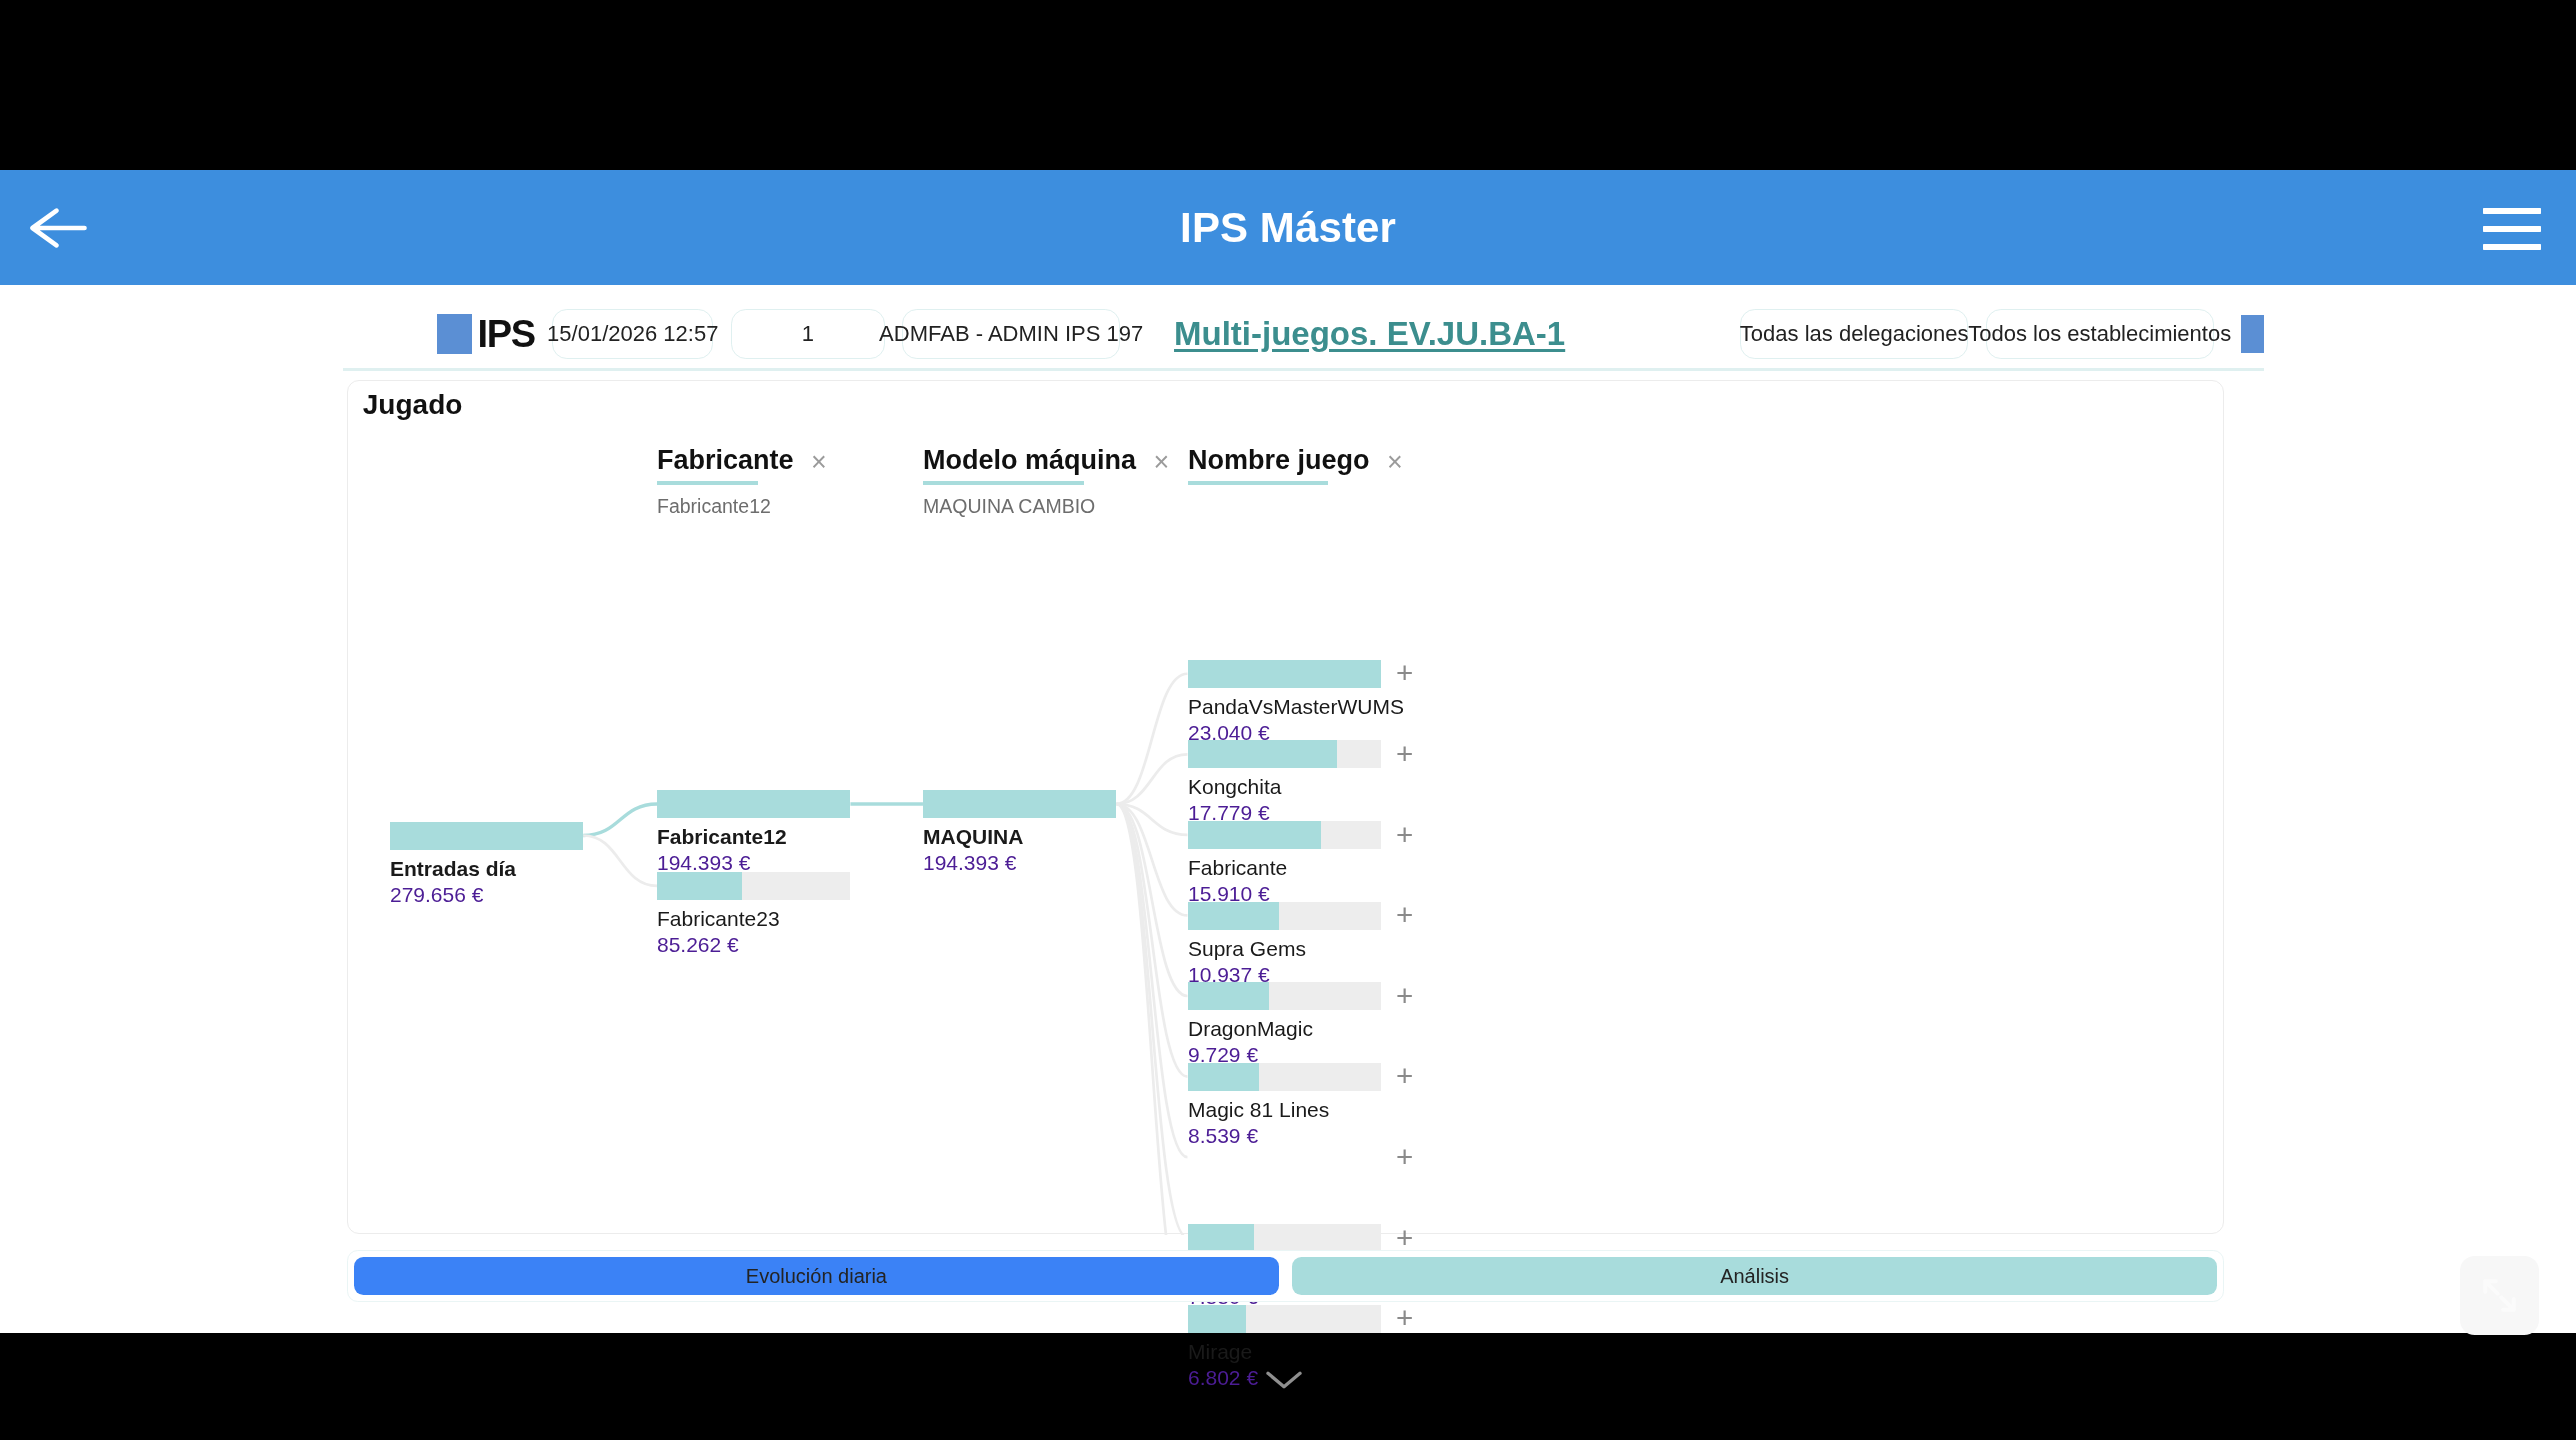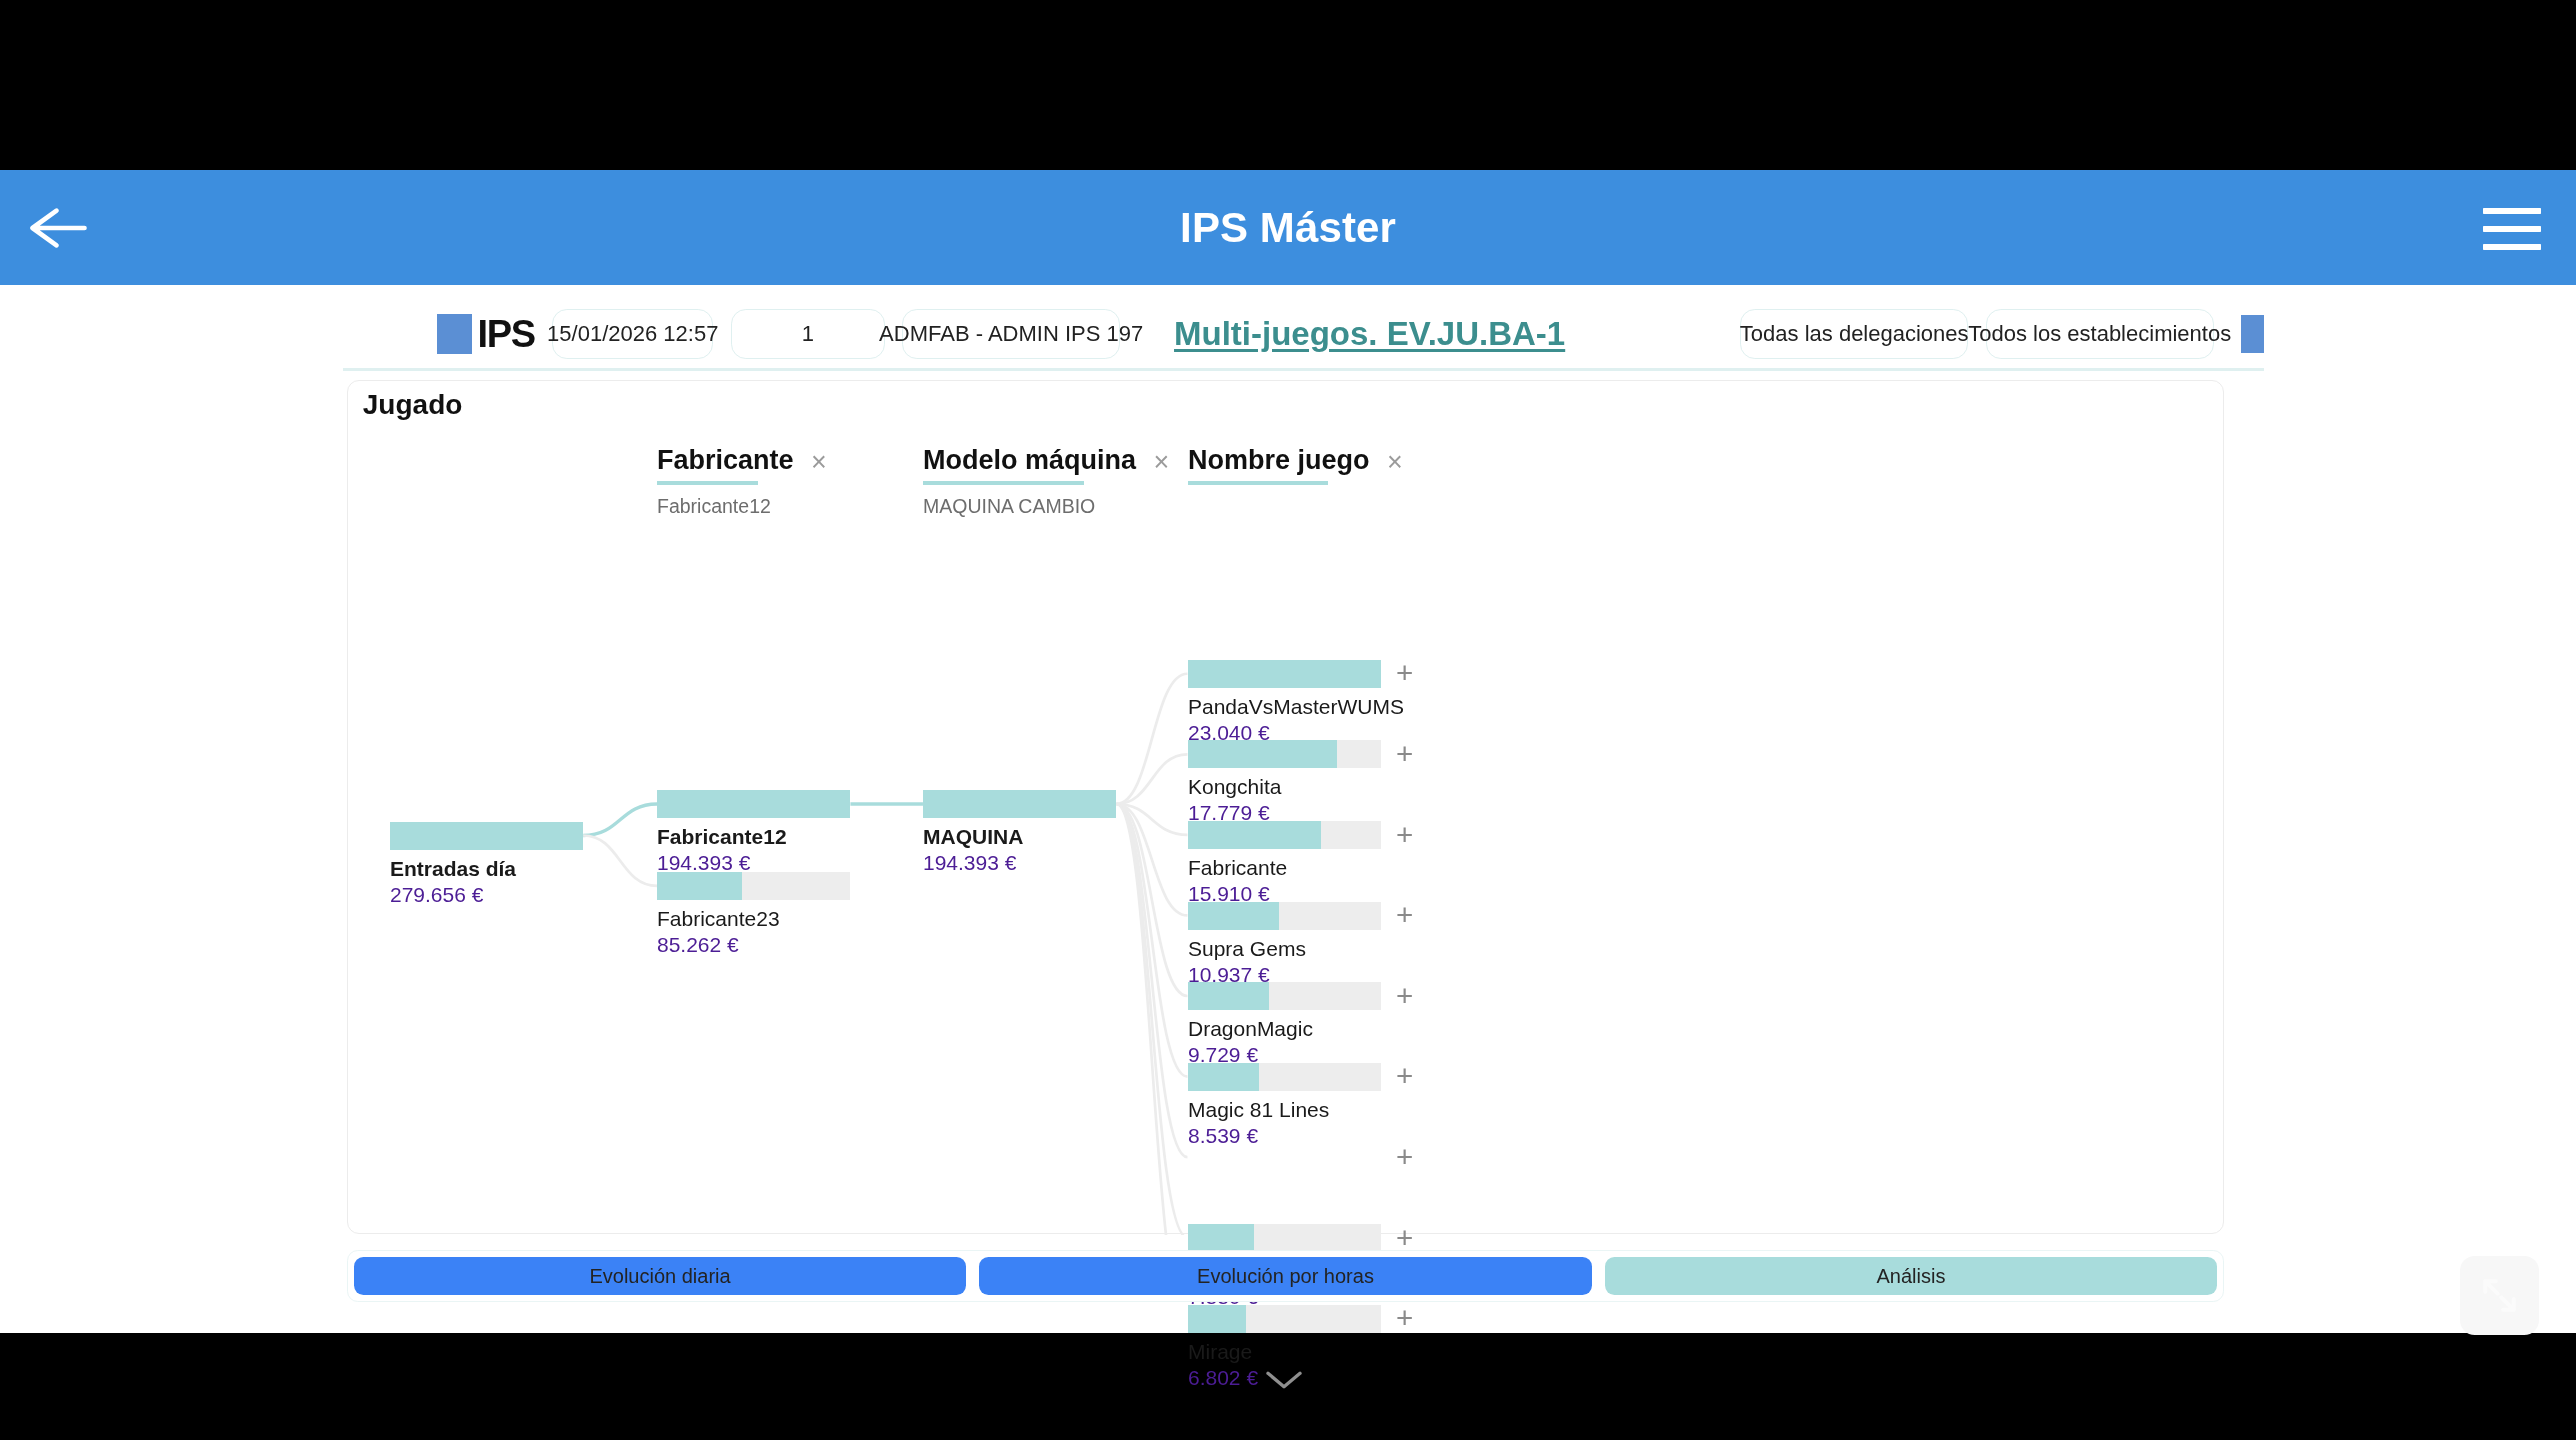--- a/index.html
+++ b/index.html
@@ -256,21 +256,20 @@
           </div>
           <div class="plus" style="left: 1048px; top: 924px;">+</div>
           <div id="more-chev" style="left: 916px; top: 987px;"><svg width="40" height="24" viewBox="0 0 60 36">
               <path d="M6 8 L30 28 L54 8" stroke="#8f8f8f" stroke-width="5" fill="none" stroke-linecap="round" stroke-linejoin="round"></path>
             </svg></div>
         </div>
     </div>
 
     <div id="tabbar">
       <div class="tab">Evolución diaria</div>
-      <div class="tab">Evolución por horas</div>
       <div class="tab active">Análisis</div>
     </div>
 
   </div>
 
   <div id="fs-btn">
     <svg width="43" height="43" viewBox="0 0 24 24">
       <path d="M10 4 H4 V10 M4 4 L11 11" stroke="#fbfbfb" stroke-width="2.2" fill="none" stroke-linecap="round" stroke-linejoin="round"></path>
       <path d="M14 20 H20 V14 M20 20 L13 13" stroke="#fbfbfb" stroke-width="2.2" fill="none" stroke-linecap="round" stroke-linejoin="round"></path>
     </svg>

